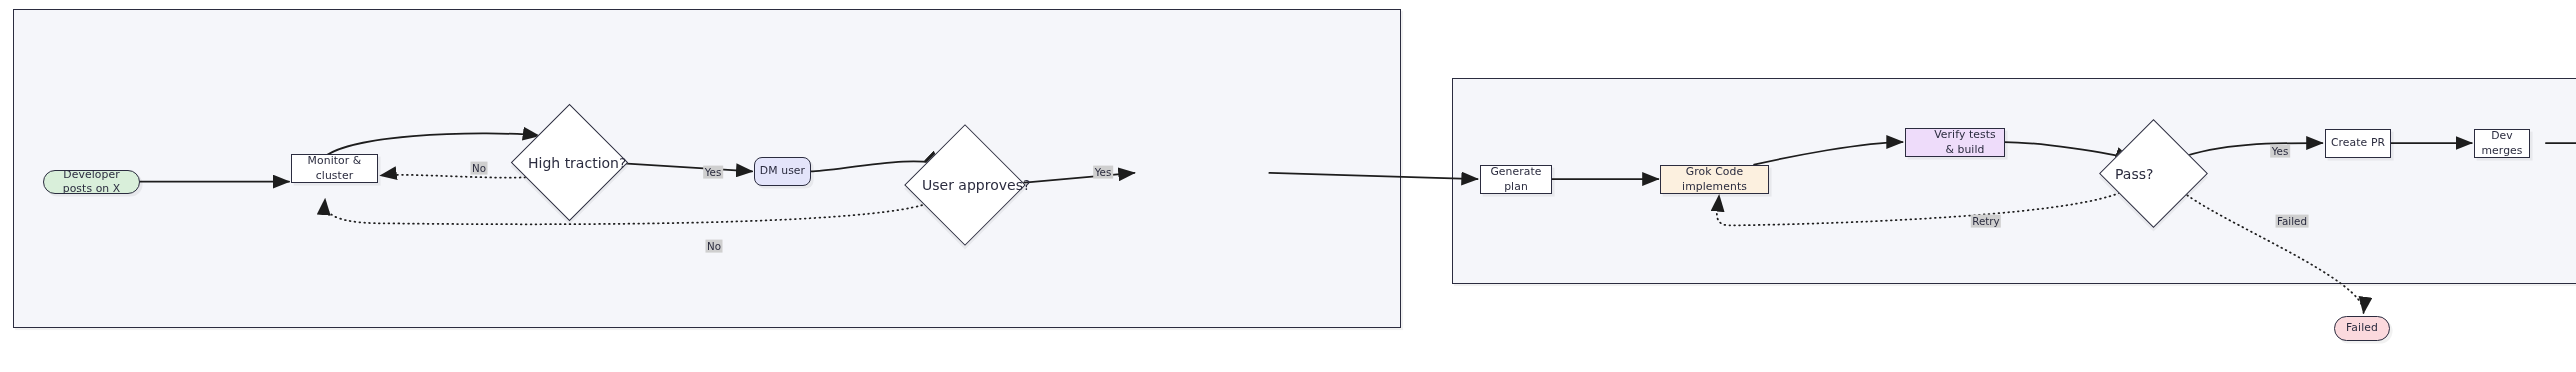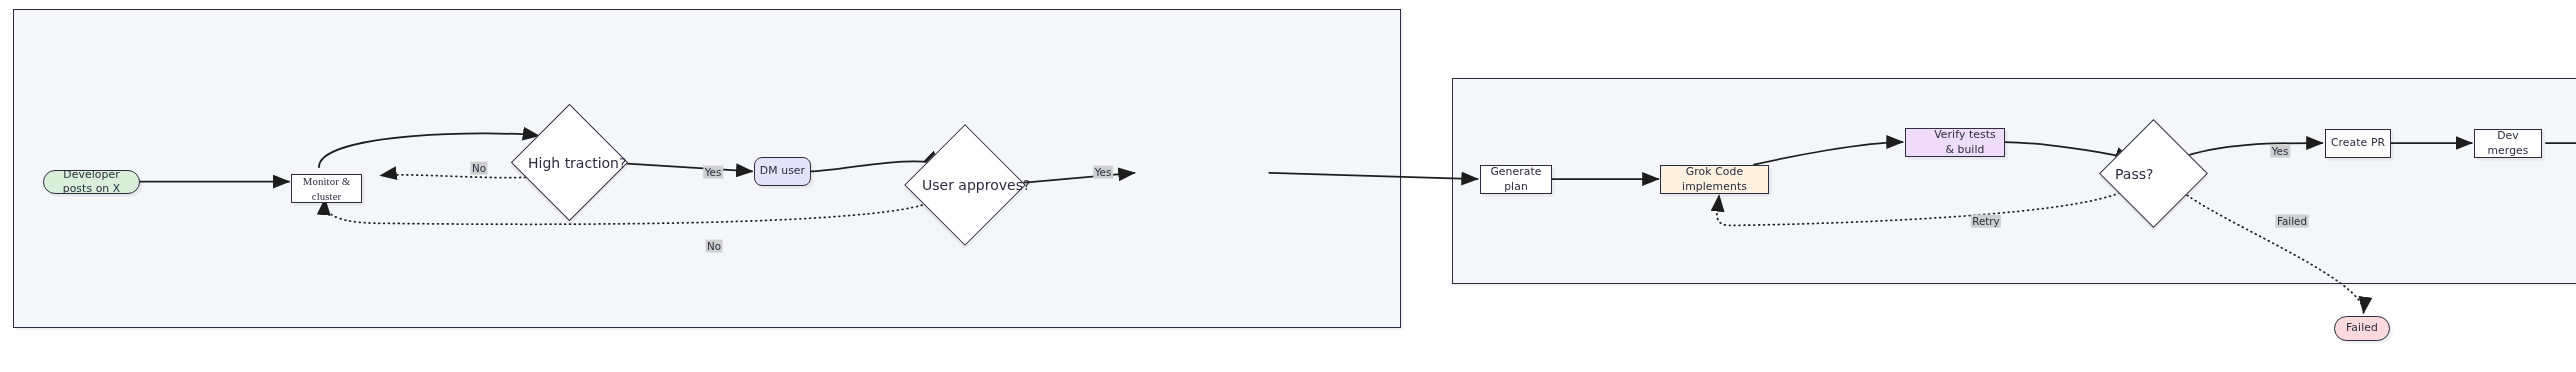--- a/index.html
+++ b/index.html
@@ -99,21 +99,21 @@
       <path d="M1048,342 C994,352 781,335 739,341" fill="none" stroke="#1d1d1d" stroke-width="3.4" stroke-linecap="round" marker-end="url(#arw)" stroke-dasharray="1.5 8"></path>
       <path d="M1816,388 C1730,450 779,434 744,434 C639,434 629,411 631,387" fill="none" stroke="#1d1d1d" stroke-width="3.4" stroke-linecap="round" marker-end="url(#arw)" stroke-dasharray="1.5 8"></path>
       <path d="M4131,366 C4045,428 3405,438 3357,438 C3321,438 3335,402 3337,380" fill="none" stroke="#1d1d1d" stroke-width="3.4" stroke-linecap="round" marker-end="url(#arw)" stroke-dasharray="1.5 8"></path>
       <path d="M4231,368 C4299,428 4596,544 4588,608" fill="none" stroke="#1d1d1d" stroke-width="3.4" stroke-linecap="round" marker-end="url(#arw)" stroke-dasharray="1.5 8"></path>
     </svg>
 
   <div class="node stadium green" style="left:43px;top:170px;width:97px;height:24px;">
     <span>Developer posts on X</span>
   </div>
 
-  <div class="node" style="left:291px;top:174px;width:71px;height:29px;font-family:Liberation Serif, serif;">
+  <div class="node" style="left:291px;top:154px;width:87px;height:29px;">
     <span>Monitor &amp; cluster</span>
   </div>
 
   <div class="diamond" style="left:528px;top:121px;width:83px;height:83px;">
     <div class="dshape"></div>
     <div class="dlabel">High traction?</div>
   </div>
 
   <div class="node blue" style="left:754px;top:157px;width:57px;height:29px;border-radius:8px;">
     <span>DM user</span>
@@ -139,21 +139,21 @@
 
   <div class="diamond" style="left:2115px;top:135px;width:77px;height:77px;">
     <div class="dshape"></div>
     <div class="dlabel">Pass?</div>
   </div>
 
   <div class="node" style="left:2325px;top:129px;width:66px;height:29px;">
     <span>Create PR</span>
   </div>
 
-  <div class="node" style="left:2474px;top:129px;width:68px;height:29px;">
+  <div class="node" style="left:2474px;top:129px;width:56px;height:29px;">
     <span>Dev merges</span>
   </div>
 
   <div class="node stadium pink" style="left:2334px;top:316px;width:56px;height:25px;">
     <span>Failed</span>
   </div>
 
   <div class="edge-label" style="left:479px;top:168px;">
     <span>No</span>
   </div>

